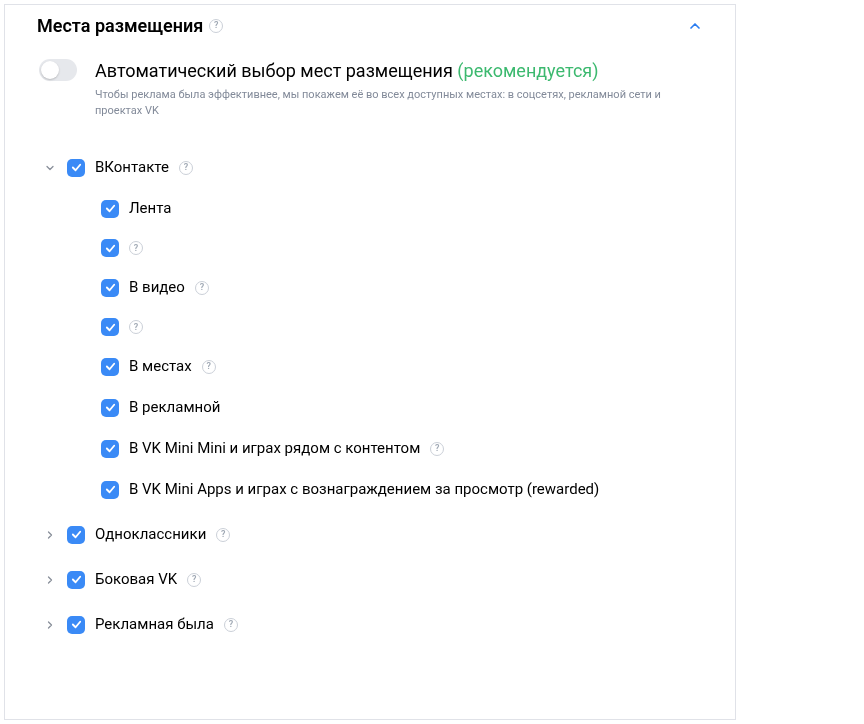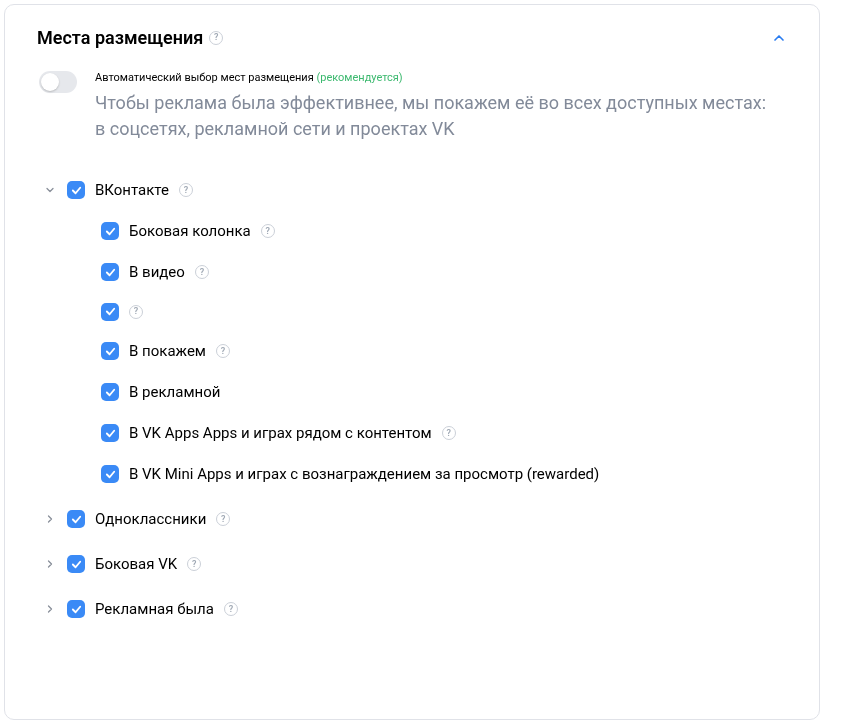--- a/index.html
+++ b/index.html
@@ -6,23 +6,23 @@
     body {
       font-family: -apple-system, BlinkMacSystemFont, "Segoe UI", Roboto, Helvetica, Arial, sans-serif;
       background: #fff;
       color: #000;
       font-size: 15px;
       line-height: 1.4;
       padding: 4px;
     }
     .panel {
       border: 1px solid #e0e2e8;
-      border-radius: 10px;
-      padding: 20px 32px 28px 32px;
-      width: 816px;
+      border-radius: 0;
+      padding: 8px 32px 28px 32px;
+      width: 732px;
       height: 716px;
     }
     .panel-header {
       display: flex;
       align-items: center;
       justify-content: space-between;
       margin-bottom: 20px;
     }
     .panel-title-wrap {
       display: flex;
@@ -81,30 +81,30 @@
       top: 2px;
       left: 2px;
       width: 18px;
       height: 18px;
       background: #fff;
       border-radius: 50%;
       box-shadow: 0 1px 2px rgba(0,0,0,0.2);
     }
     .auto-text { flex: 1; }
     .auto-title {
-      font-size: 11px;
+      font-size: 18px;
       color: #000;
       font-weight: 400;
       margin-bottom: 4px;
     }
     .auto-recommended {
       color: #3cb96f;
     }
     .auto-desc {
-      font-size: 18px;
+      font-size: 11px;
       color: #828a99;
       line-height: 1.45;
     }
 
     .tree { margin-left: 6px; }
     .tree-level-1 { margin-left: 0; margin-bottom: 4px; }
     .tree-level-2 { margin-left: 58px; }
 
     .tree-row {
       display: flex;
@@ -183,28 +183,35 @@
           <svg viewBox="0 0 24 24" fill="none" stroke="#fff" stroke-width="4" stroke-linecap="round" stroke-linejoin="round">
               <polyline points="4 12 10 18 20 6"></polyline>
             </svg>
         </span>
         <span class="tree-label">ВКонтакте</span>
         <span class="help-icon">?</span>
       </div>
 
       <div class="tree-level-2">
 
-
-        <div class="tree-row">
-          <span class="checkbox">
-            <svg viewBox="0 0 24 24" fill="none" stroke="#fff" stroke-width="4" stroke-linecap="round" stroke-linejoin="round">
-                <polyline points="4 12 10 18 20 6"></polyline>
-              </svg>
-          </span>
-          <span class="tree-label">Боковая колонка</span>
+        <div class="tree-row">
+          <span class="checkbox">
+            <svg viewBox="0 0 24 24" fill="none" stroke="#fff" stroke-width="4" stroke-linecap="round" stroke-linejoin="round">
+                <polyline points="4 12 10 18 20 6"></polyline>
+              </svg>
+          </span>
+          <span class="tree-label">Лента</span>
+        </div>
+
+        <div class="tree-row">
+          <span class="checkbox">
+            <svg viewBox="0 0 24 24" fill="none" stroke="#fff" stroke-width="4" stroke-linecap="round" stroke-linejoin="round">
+                <polyline points="4 12 10 18 20 6"></polyline>
+              </svg>
+          </span>
           <span class="help-icon">?</span>
         </div>
 
         <div class="tree-row">
           <span class="checkbox">
             <svg viewBox="0 0 24 24" fill="none" stroke="#fff" stroke-width="4" stroke-linecap="round" stroke-linejoin="round">
                 <polyline points="4 12 10 18 20 6"></polyline>
               </svg>
           </span>
           <span class="tree-label">В видео</span>
@@ -219,40 +226,40 @@
           </span>
           <span class="help-icon">?</span>
         </div>
 
         <div class="tree-row">
           <span class="checkbox">
             <svg viewBox="0 0 24 24" fill="none" stroke="#fff" stroke-width="4" stroke-linecap="round" stroke-linejoin="round">
                 <polyline points="4 12 10 18 20 6"></polyline>
               </svg>
           </span>
-          <span class="tree-label">В покажем</span>
+          <span class="tree-label">В местах</span>
           <span class="help-icon">?</span>
         </div>
 
         <div class="tree-row">
           <span class="checkbox">
             <svg viewBox="0 0 24 24" fill="none" stroke="#fff" stroke-width="4" stroke-linecap="round" stroke-linejoin="round">
                 <polyline points="4 12 10 18 20 6"></polyline>
               </svg>
           </span>
           <span class="tree-label">В рекламной</span>
         </div>
 
         <div class="tree-row">
           <span class="checkbox">
             <svg viewBox="0 0 24 24" fill="none" stroke="#fff" stroke-width="4" stroke-linecap="round" stroke-linejoin="round">
                 <polyline points="4 12 10 18 20 6"></polyline>
               </svg>
           </span>
-          <span class="tree-label">В VK Apps Apps и играх рядом с контентом</span>
+          <span class="tree-label">В VK Mini Mini и играх рядом с контентом</span>
           <span class="help-icon">?</span>
         </div>
 
         <div class="tree-row">
           <span class="checkbox">
             <svg viewBox="0 0 24 24" fill="none" stroke="#fff" stroke-width="4" stroke-linecap="round" stroke-linejoin="round">
                 <polyline points="4 12 10 18 20 6"></polyline>
               </svg>
           </span>
           <span class="tree-label">В VK Mini Apps и играх с вознаграждением за просмотр (rewarded)</span>

